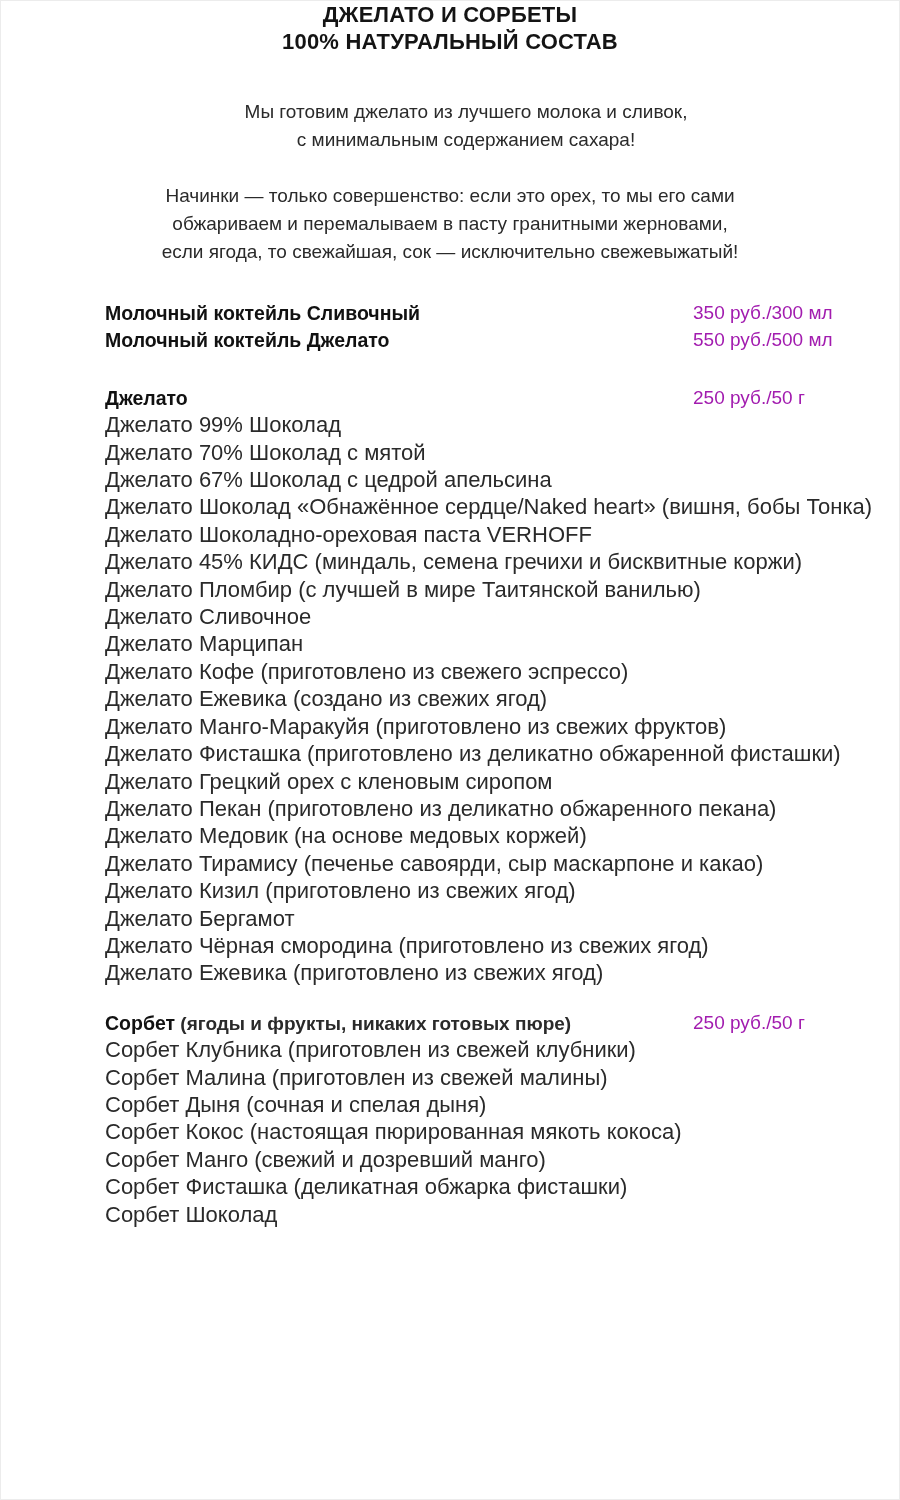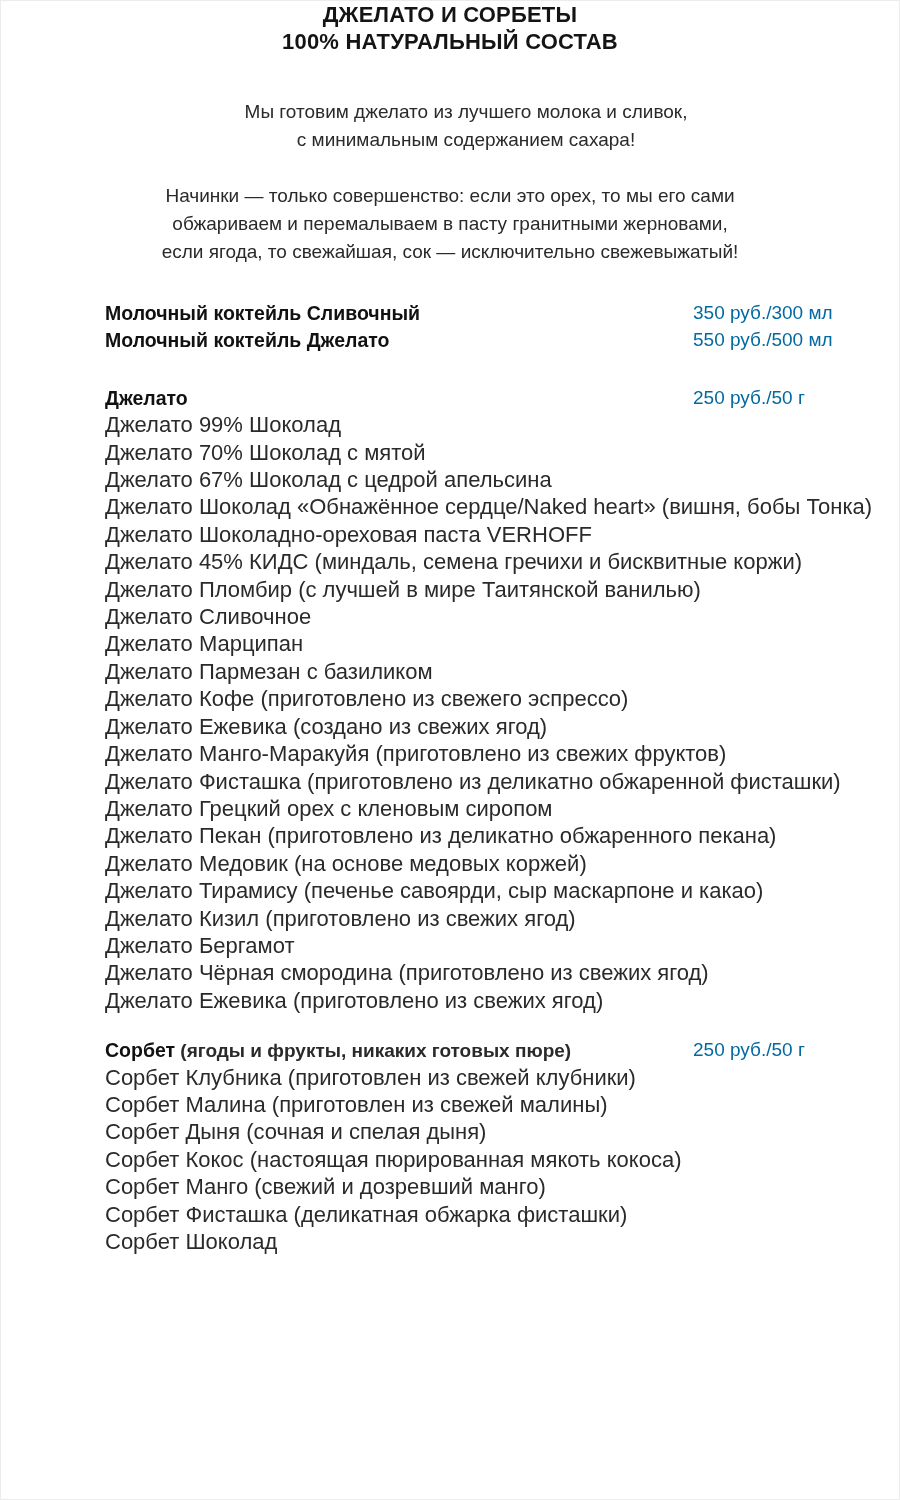--- a/index.html
+++ b/index.html
@@ -63,21 +63,21 @@
     font-size: 19px;
     line-height: 26.4px;
     white-space: nowrap;
   }
   .row .price {
     position: absolute;
     left: 588px;
     top: 0;
     font-size: 19px;
     font-weight: 400;
-    color: #0369a1;
+    color: #a21caf;
     white-space: nowrap;
   }
   .row.heading .name {
     font-weight: bold;
     font-size: 19.5px;
     color: #111111;
   }
   .row.heading .note {
     font-weight: 700;
     font-size: 19px;
@@ -138,21 +138,20 @@
       </div>
       <div class="row item"><span class="name">Джелато 99% Шоколад</span></div>
       <div class="row item"><span class="name">Джелато 70% Шоколад с мятой</span></div>
       <div class="row item"><span class="name">Джелато 67% Шоколад с цедрой апельсина</span></div>
       <div class="row item"><span class="name">Джелато Шоколад «Обнажённое сердце/Naked heart» (вишня, бобы Тонка)</span></div>
       <div class="row item"><span class="name">Джелато Шоколадно-ореховая паста VERHOFF</span></div>
       <div class="row item"><span class="name">Джелато 45% КИДС (миндаль, семена гречихи и бисквитные коржи)</span></div>
       <div class="row item"><span class="name">Джелато Пломбир (с лучшей в мире Таитянской ванилью)</span></div>
       <div class="row item"><span class="name">Джелато Сливочное</span></div>
       <div class="row item"><span class="name">Джелато Марципан</span></div>
-      <div class="row item"><span class="name">Джелато Пармезан с базиликом</span></div>
       <div class="row item"><span class="name">Джелато Кофе (приготовлено из свежего эспрессо)</span></div>
       <div class="row item"><span class="name">Джелато Ежевика (создано из свежих ягод)</span></div>
       <div class="row item"><span class="name">Джелато Манго-Маракуйя (приготовлено из свежих фруктов)</span></div>
       <div class="row item"><span class="name">Джелато Фисташка (приготовлено из деликатно обжаренной фисташки)</span></div>
       <div class="row item"><span class="name">Джелато Грецкий орех с кленовым сиропом</span></div>
       <div class="row item"><span class="name">Джелато Пекан (приготовлено из деликатно обжаренного пекана)</span></div>
       <div class="row item"><span class="name">Джелато Медовик (на основе медовых коржей)</span></div>
       <div class="row item"><span class="name">Джелато Тирамису (печенье савоярди, сыр маскарпоне и какао)</span></div>
       <div class="row item"><span class="name">Джелато Кизил (приготовлено из свежих ягод)</span></div>
       <div class="row item"><span class="name">Джелато Бергамот</span></div>

